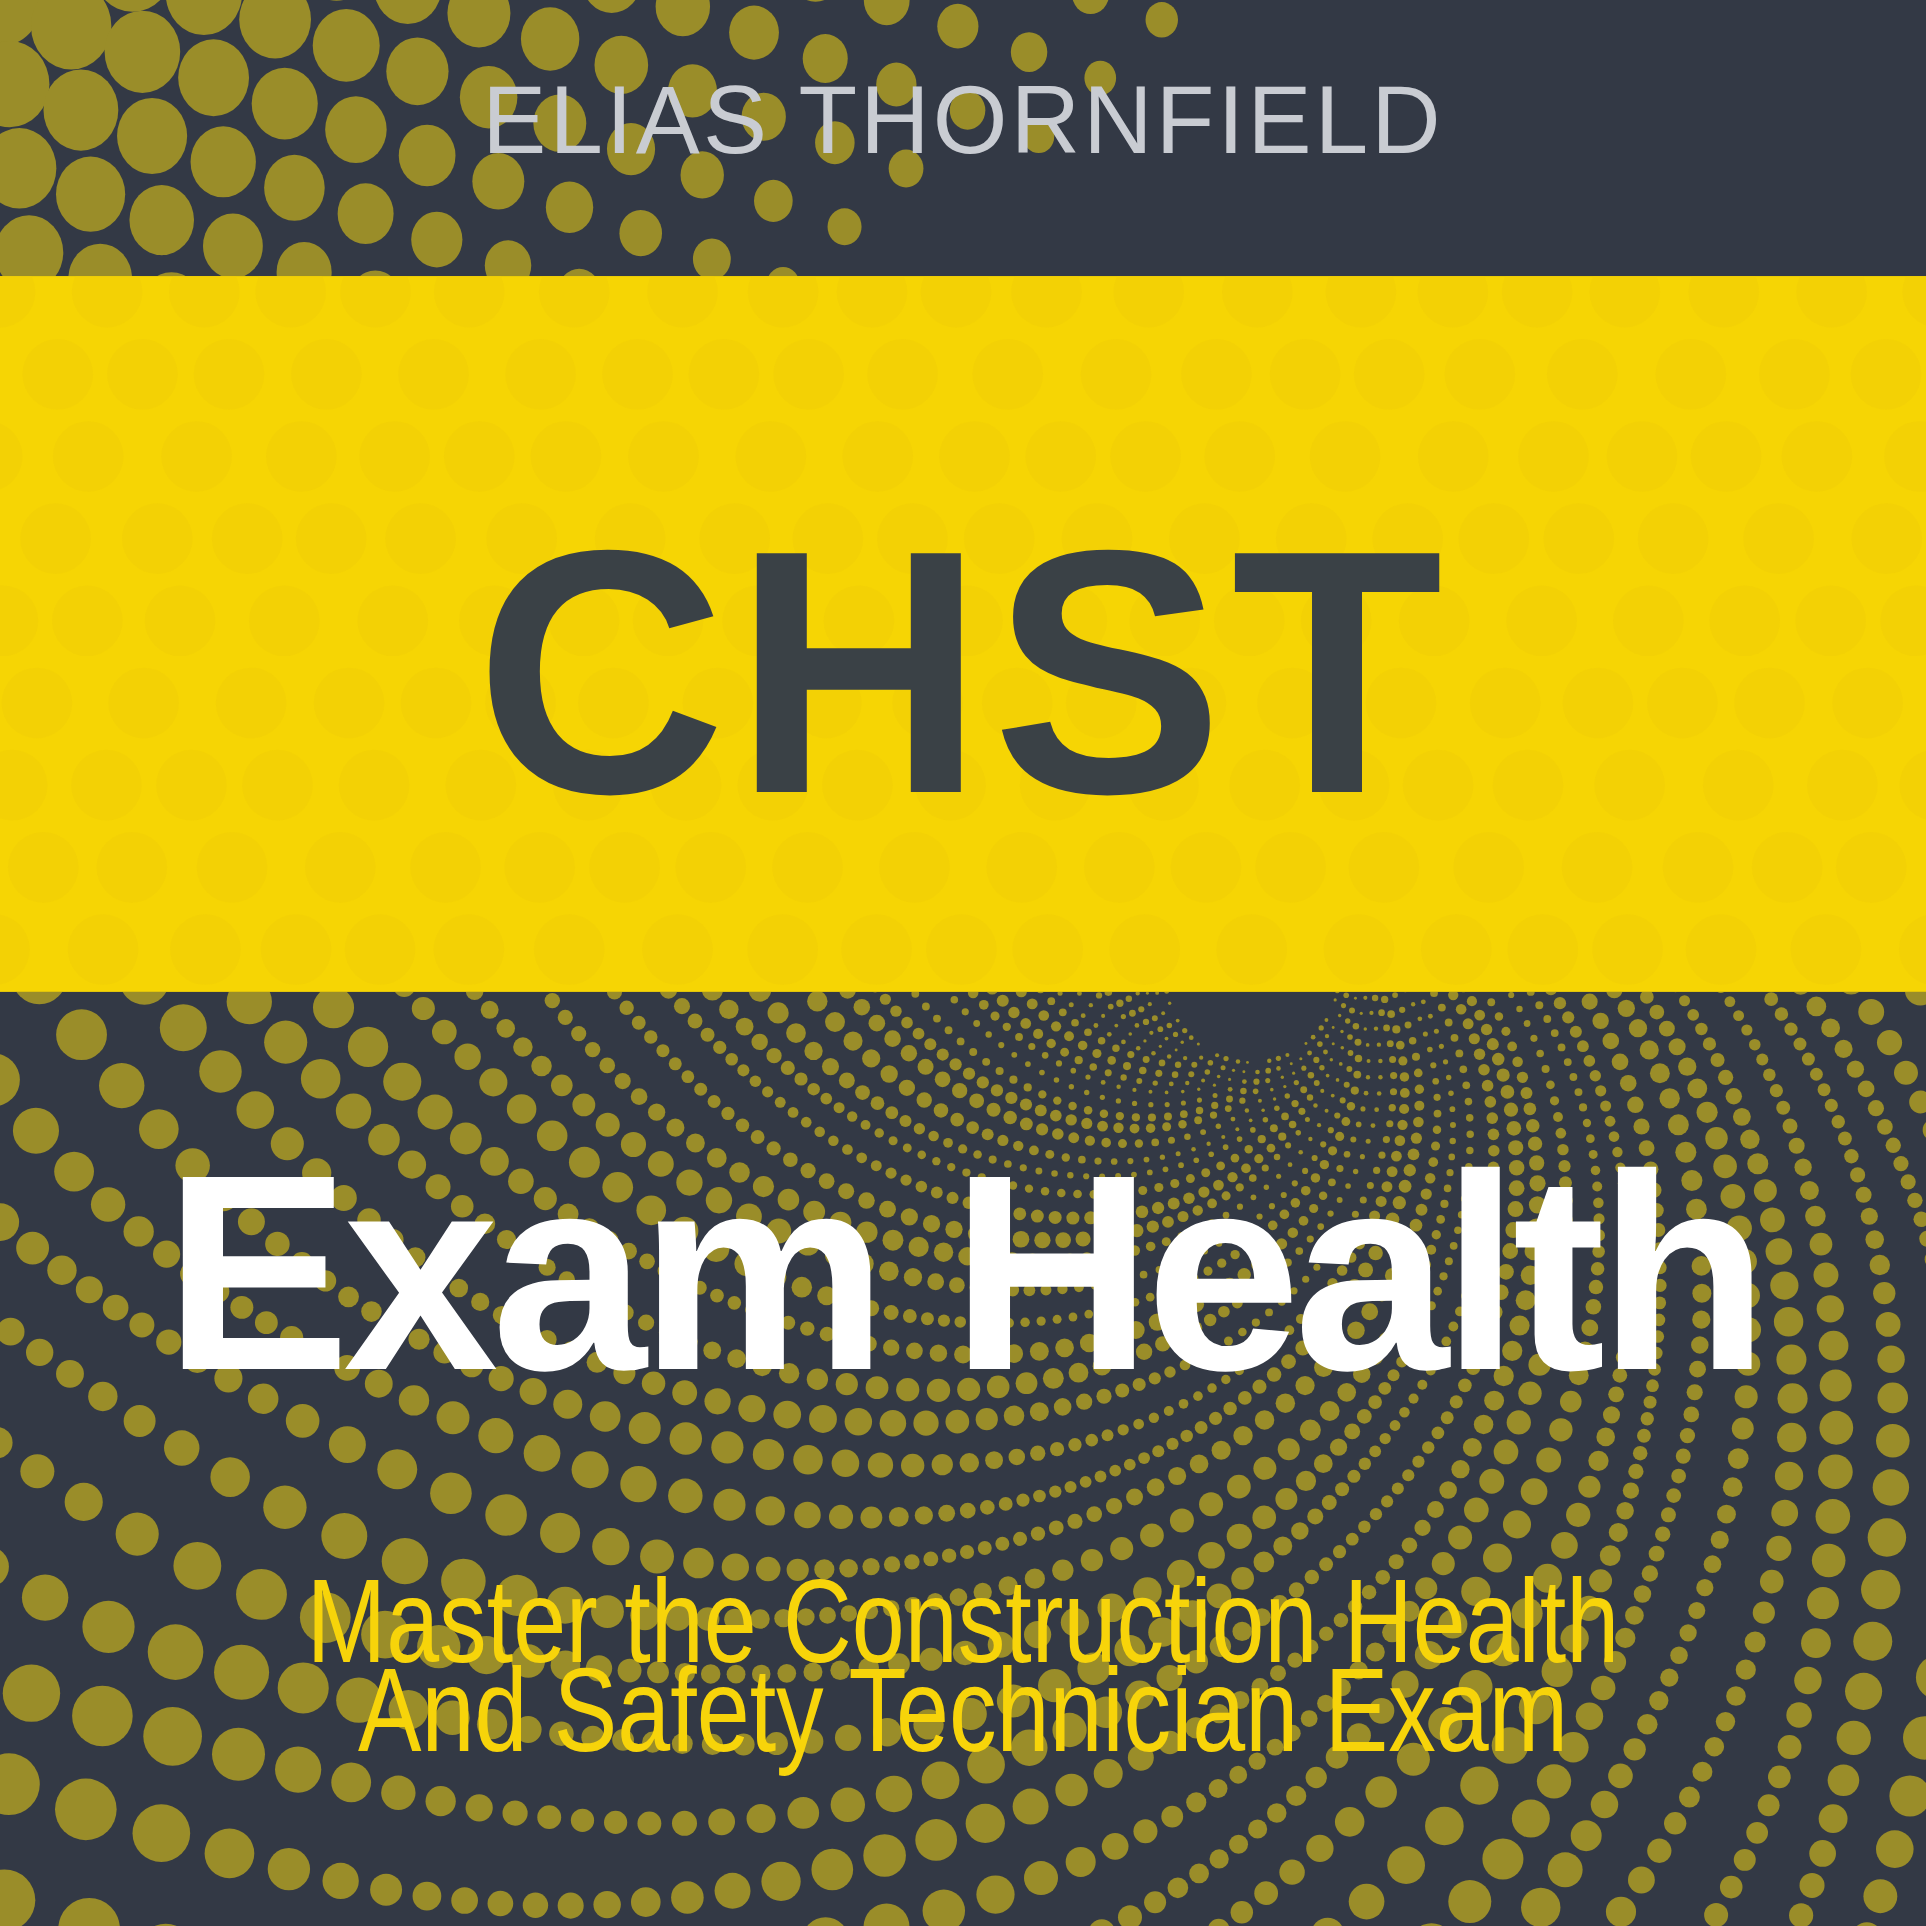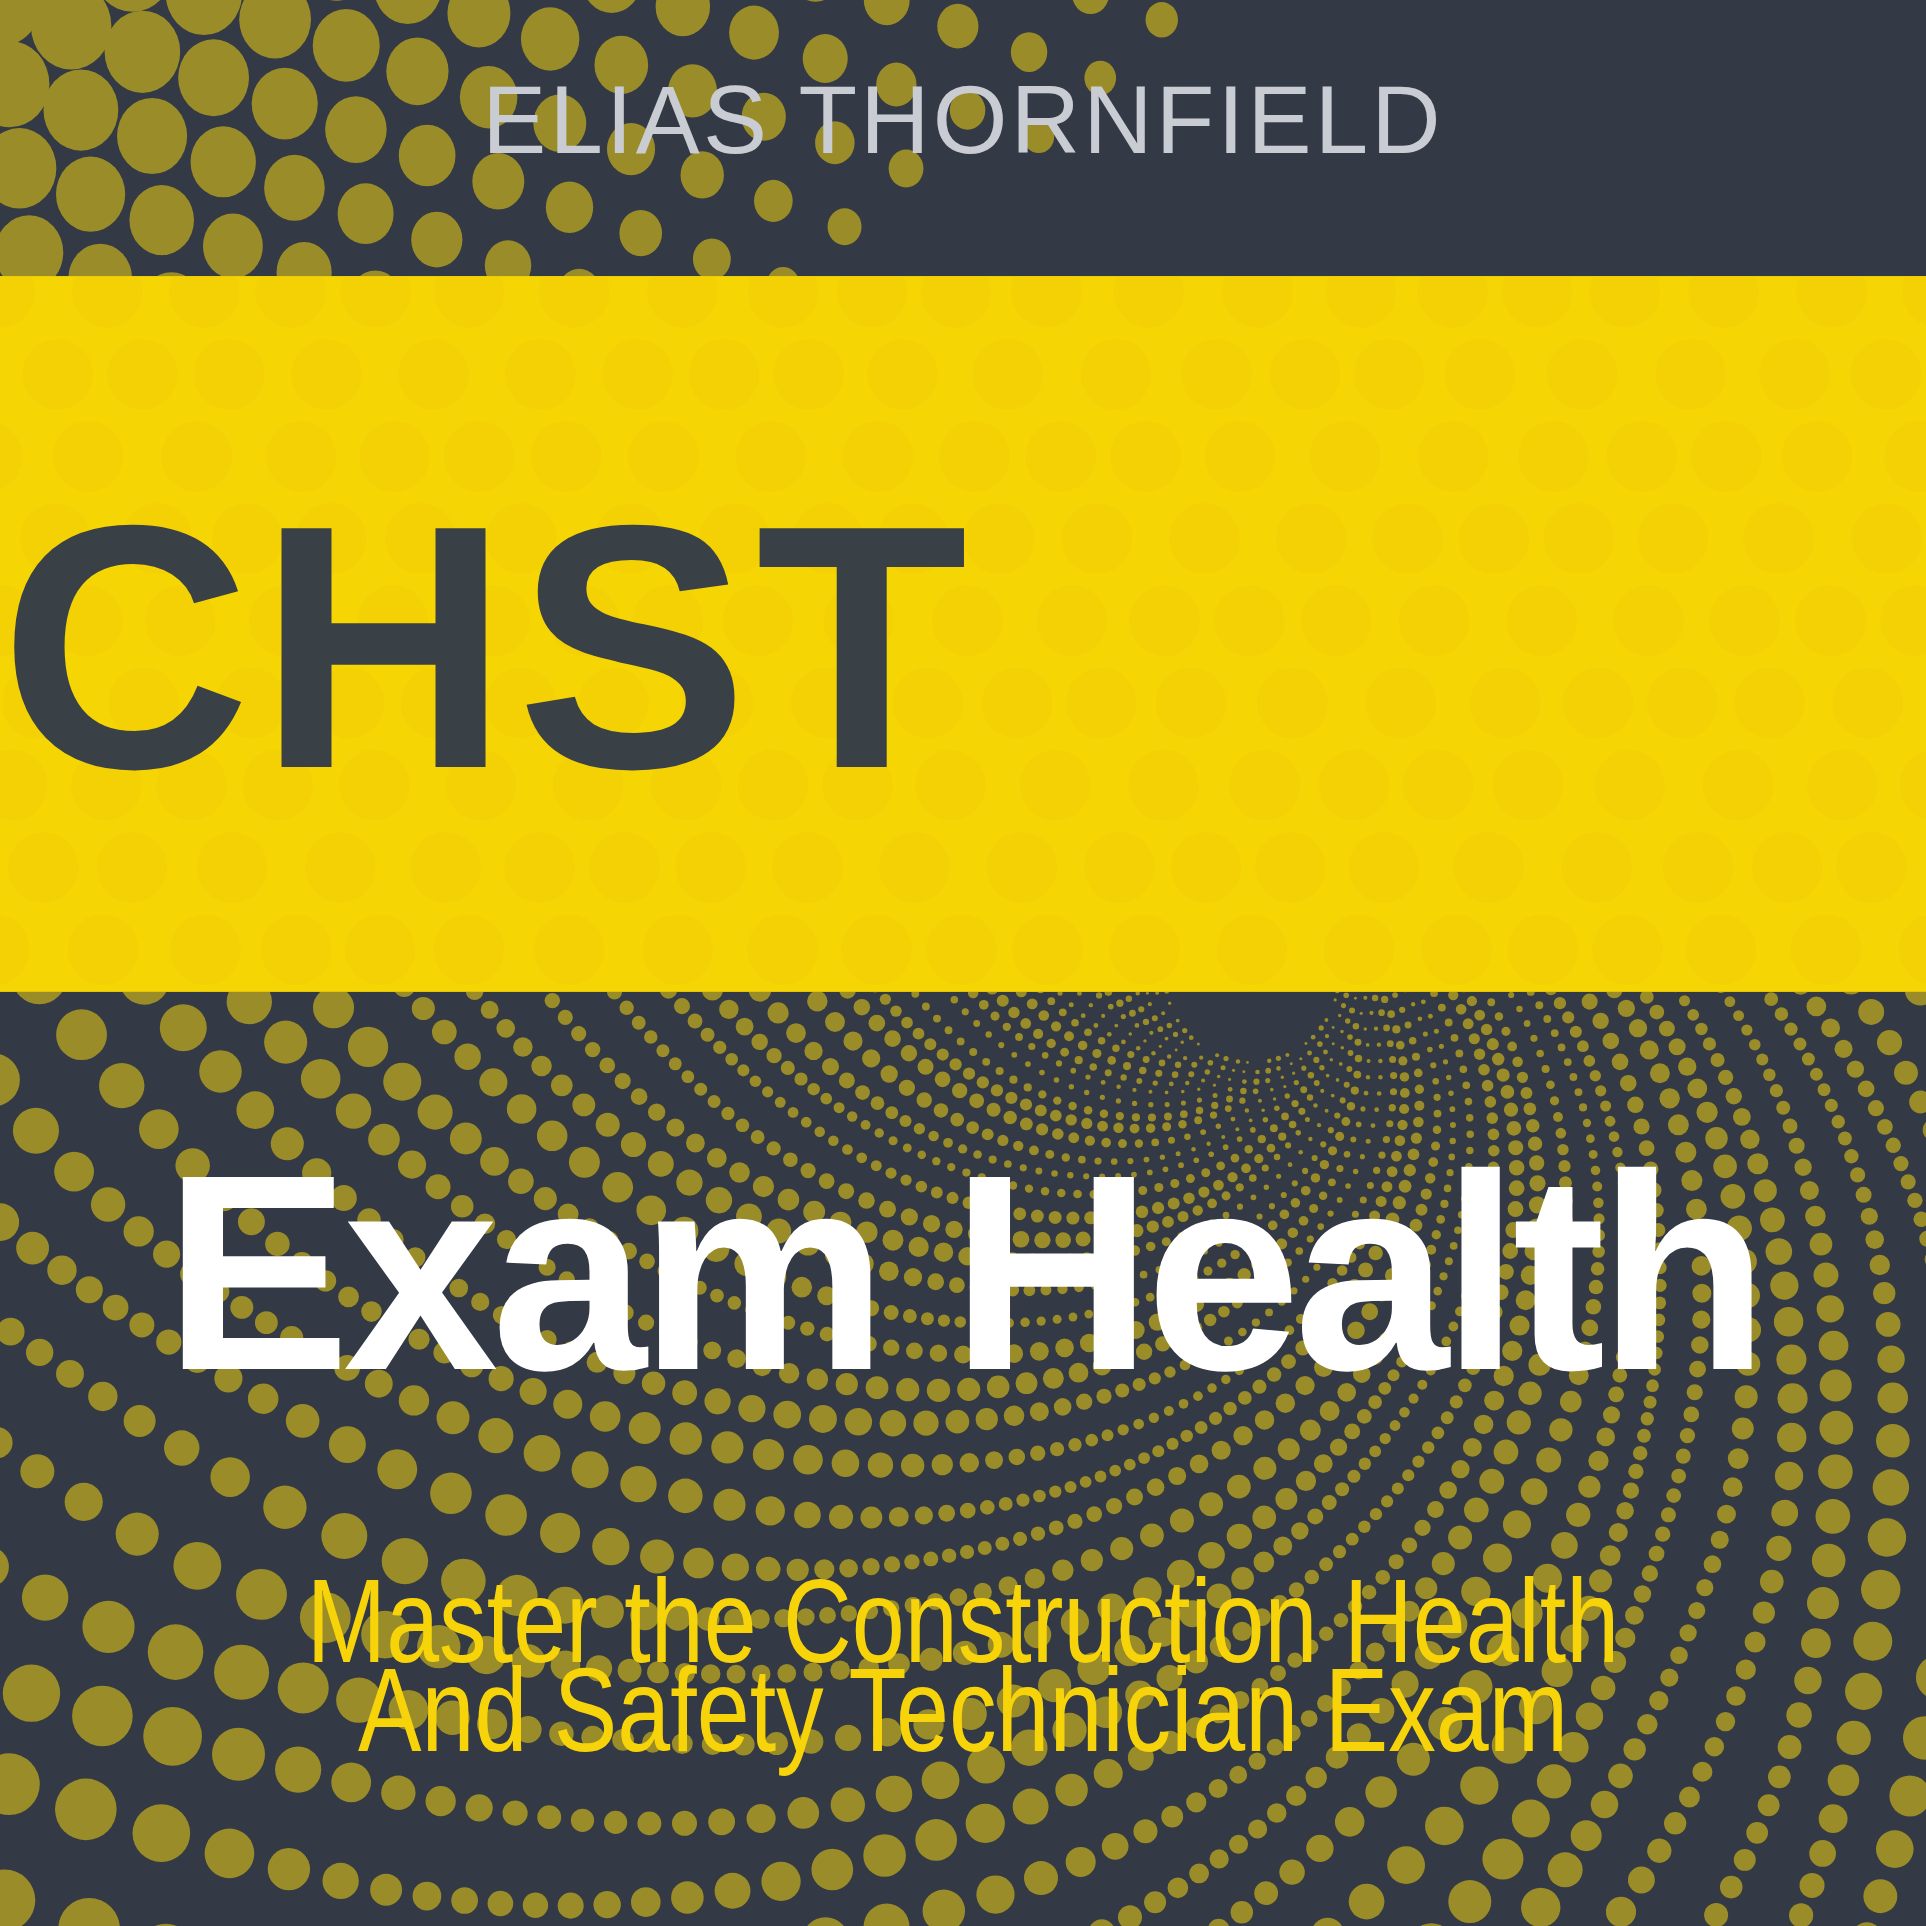--- a/index.html
+++ b/index.html
@@ -23,22 +23,22 @@
   .author {
     position: absolute; left: 0; right: 0; top: 72px;
     text-align: center;
     font-size: 96px; line-height: 96px;
     letter-spacing: 3.2px;
     font-weight: 400;
     color: var(--author, #C9CCD2);
     white-space: nowrap;
   }
   .title {
-    position: absolute; left: 0; right: 0; top: 474px;
-    text-align: left;
+    position: absolute; left: 0; right: 0; top: 499px;
+    text-align: center;
     font-size: 347px; line-height: 347px;
     font-weight: 700;
     letter-spacing: 7.7px;
     color: var(--title, #3A4146);
     white-space: nowrap;
   }
   .subtitle {
     position: absolute; left: 0; right: 0; top: 1133px;
     text-align: center;
     font-size: 279px; line-height: 279px;

